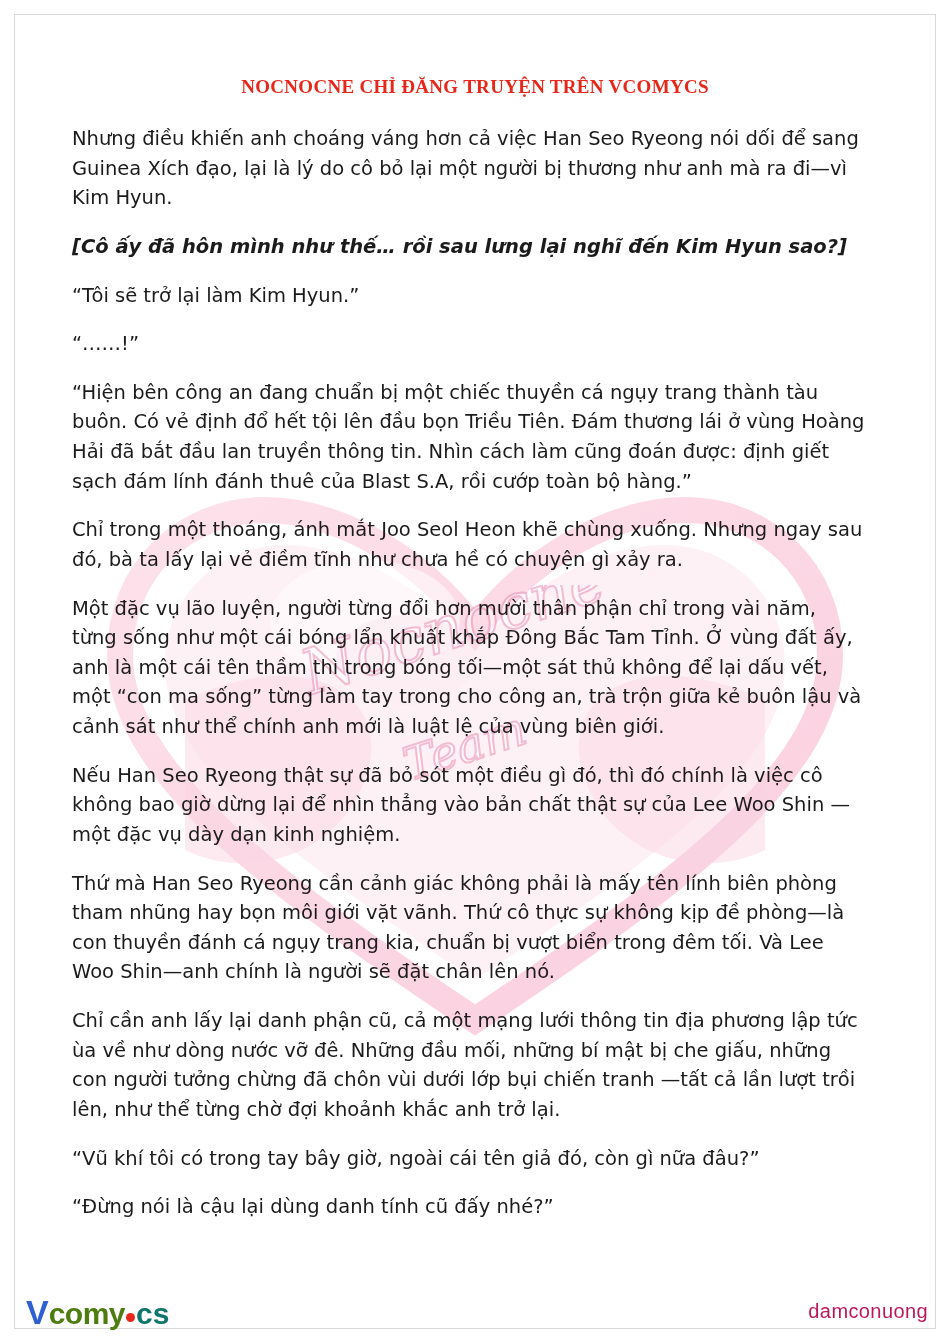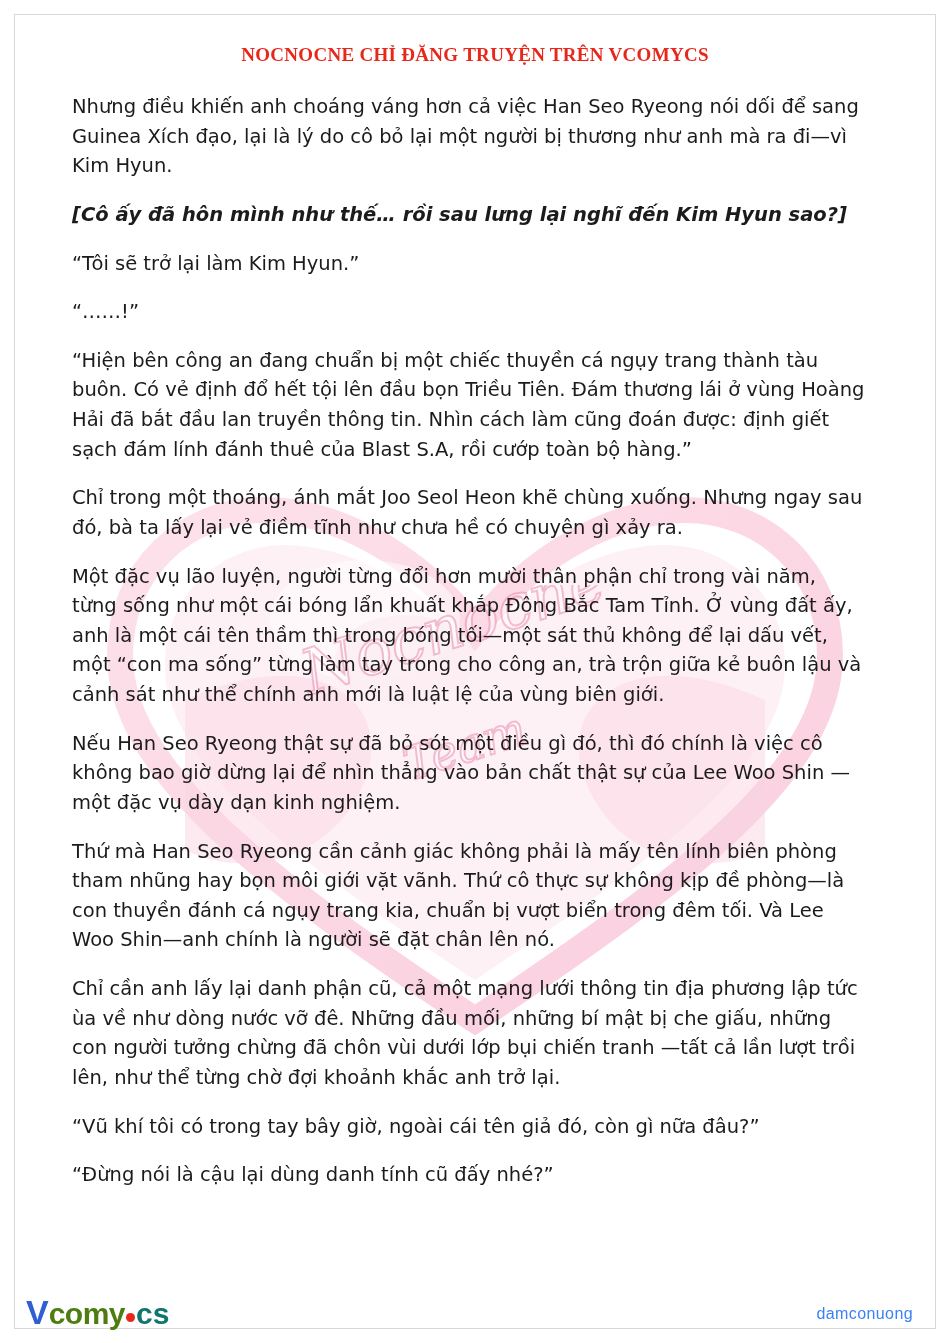--- a/index.html
+++ b/index.html
@@ -49,21 +49,21 @@
     right: 14px;
     bottom: 14px;
     border: 1px solid #d8d8d8;
     z-index: 1;
     pointer-events: none;
   }
 
   .content {
     position: relative;
     z-index: 2;
-    padding: 32px 72px 0 72px;
+    padding: 64px 72px 0 72px;
     box-sizing: border-box;
   }
 
   .banner {
     color: #e8271b;
     font-family: "Liberation Serif", serif;
     font-weight: bold;
     font-size: 19px;
     letter-spacing: 0.3px;
     text-align: center;
@@ -124,25 +124,25 @@
     width: 9px;
     height: 9px;
     border-radius: 50%;
     background: #e8271b;
     margin: 0 1px;
     position: relative;
     top: -2px;
   }
   .footer-credit {
     position: absolute;
-    right: 37px;
+    right: 22px;
     bottom: 20px;
-    color: #3b82f6;
+    color: #be185d;
     font-family: "Liberation Sans", sans-serif;
-    font-size: 16px;
+    font-size: 20px;
     letter-spacing: 0.4px;
   }
 </style>
 </head>
 <body>
 
 <div class="watermark-layer">
   <svg class="wm-heart" viewBox="0 0 820 620">
     <defs>
       <linearGradient id="hg" x1="0" y1="0" x2="1" y2="1">

